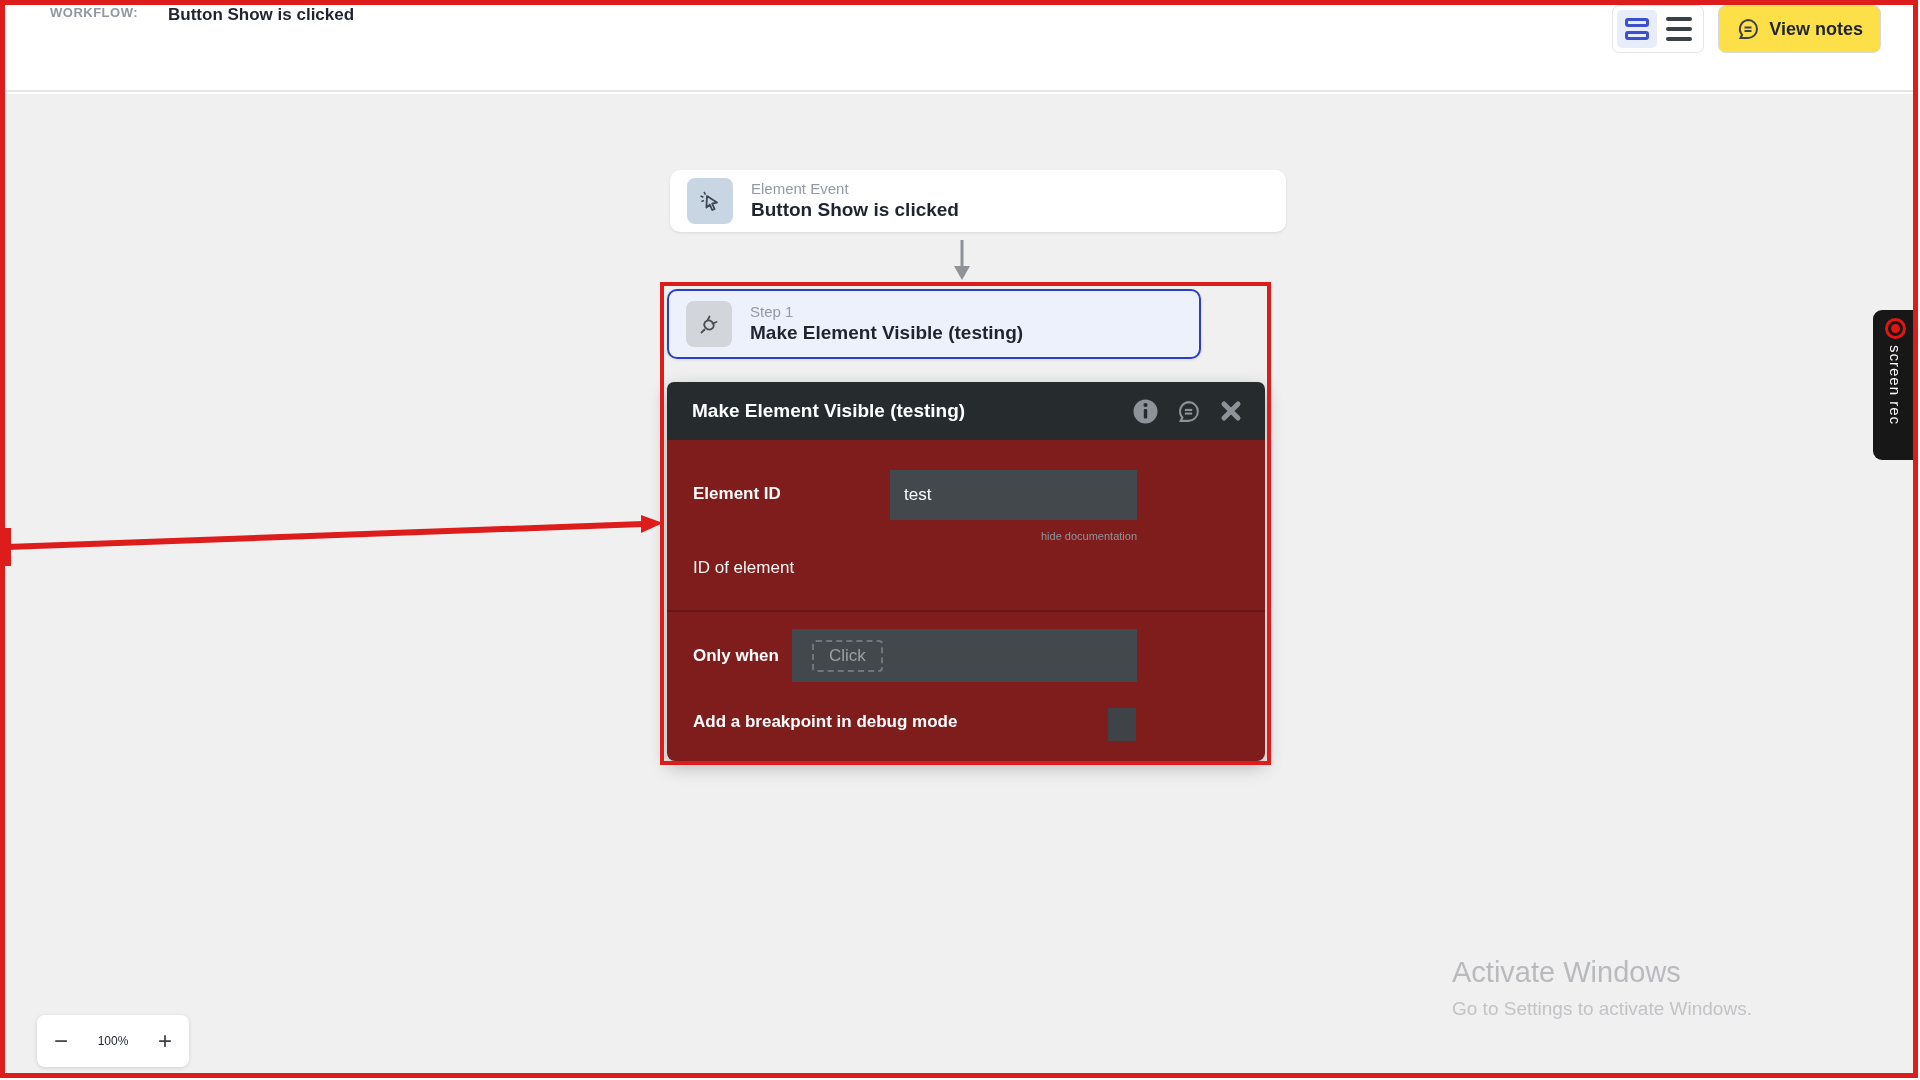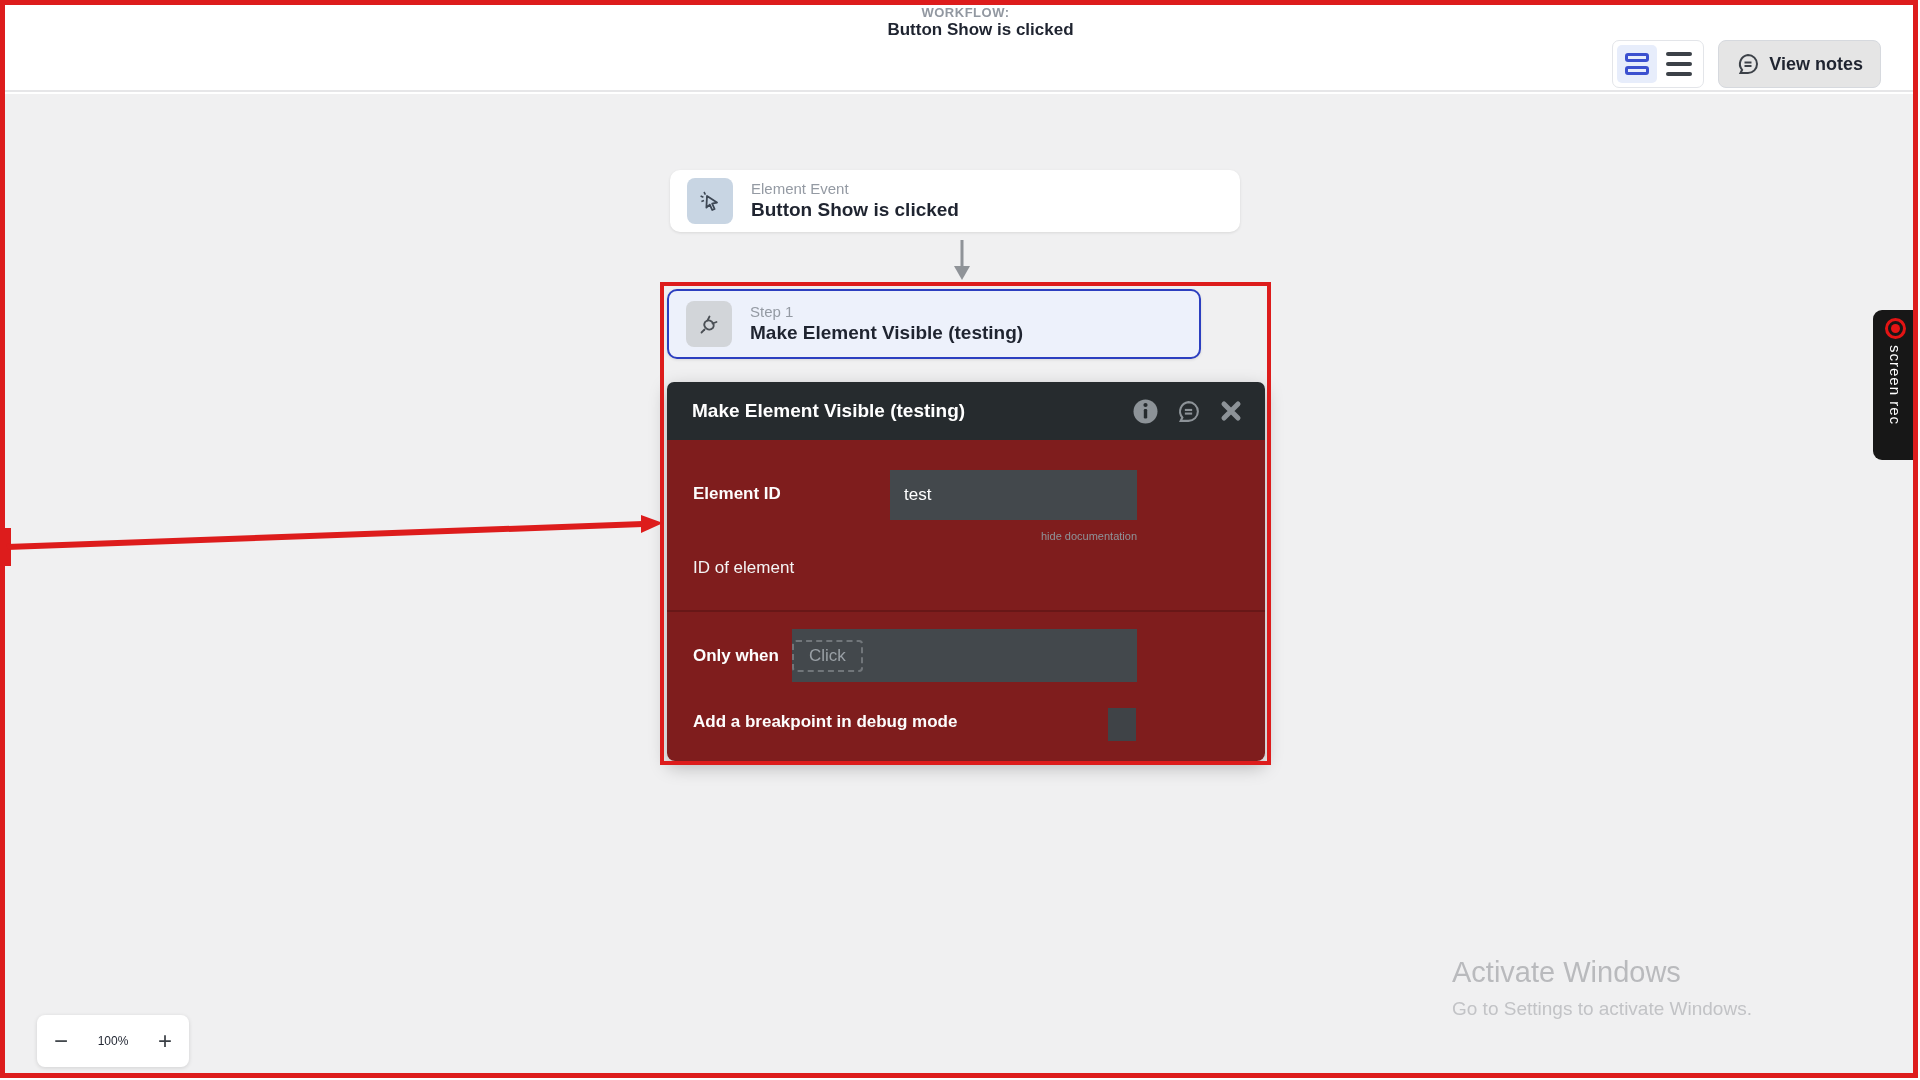--- a/index.html
+++ b/index.html
@@ -10,55 +10,55 @@
   }
   
   .annotation-frame {
     position:absolute; left:0; top:0; width:1918px; height:1078px;
     border:5px solid #dd1c1c; z-index:60; pointer-events:none;
   }
   
   .header {
     position:absolute; left:5px; top:5px; width:1908px; height:87px;
     background:#ffffff; border-bottom:2px solid #e6e6e8;
-    display:flex; align-items:center; padding:0 32px 0 45px; z-index:10;flex-direction:column;
+    display:flex; align-items:flex-start; padding:0 32px 0 45px; z-index:10;
   }
   .wf-label { font-size:13px; font-weight:bold; color:#9298a1; letter-spacing:.5px; }
   .wf-name  { font-size:17px; font-weight:bold; color:#1f2430; margin-left:30px; }
   .header-right { margin-left:auto; display:flex; align-items:center; gap:14px; }
   .view-toggle {
     display:flex; align-items:center; gap:2px; padding:4px;
     border:1px solid #e3e5e9; border-radius:7px; background:#fff;
   }
   .toggle-btn {
     width:40px; height:38px; border:none; background:transparent; border-radius:5px;
     display:flex; align-items:center; justify-content:center; cursor:pointer;
   }
   .toggle-btn.active { background:#e7edfb; }
   .cards-icon { display:flex; flex-direction:column; gap:4px; }
   .cards-icon i { display:block; width:24px; height:9px; border:3px solid #3b50cf; border-radius:3px; }
   .hamburger-icon { display:flex; flex-direction:column; gap:6px; }
   .hamburger-icon i { display:block; width:26px; height:4px; background:#3c4148; border-radius:2px; }
   .notes-btn {
     display:flex; align-items:center; gap:9px; height:48px; padding:0 17px;
-    background:#e5e5e5; border:1px solid #d6d9de; border-radius:8px;
+    background:#fde047; border:1px solid #d6d9de; border-radius:8px;
     font-family:"Liberation Sans",sans-serif; font-size:18px; font-weight:bold; color:#1f2430; cursor:pointer;
   }
   
   .canvas {
     position:absolute; left:5px; top:94px; width:1908px; height:981px;
     background:#f0f0f1;
   }
   
   .node {
     position:absolute; background:#ffffff; border-radius:10px;
     box-shadow:0 1px 3px rgba(0,0,0,.10);
     display:flex; align-items:center; padding-left:17px; cursor:pointer;
   }
-  .event-node { left:665px; top:76px; width:570px; height:62px; }
+  .event-node { left:665px; top:76px; width:616px; height:62px; }
   .node-icon {
     width:46px; height:46px; border-radius:8px; flex:0 0 auto;
     display:flex; align-items:center; justify-content:center;
   }
   .event-node .node-icon { background:#c8d5e3; }
   .step-node  .node-icon { background:#d2d5d9; }
   .node-text { margin-left:18px; display:flex; flex-direction:column; line-height:1.2; }
   .node-kind  { font-size:15px; color:#949aa3; }
   .node-title { font-size:19px; font-weight:bold; color:#1f2430; margin-top:1px; }
   
@@ -93,21 +93,21 @@
   .dlg-label { position:absolute; color:#fdfdfd; font-size:17px; font-weight:bold; }
   .dlg-help  { position:absolute; color:#f4f4f4; font-size:17px; }
   .dlg-input {
     position:absolute; background:#43484c; border:none; color:#ffffff;
     font-family:"Liberation Sans",sans-serif; font-size:17px; padding:0 14px; outline:none;
   }
   .hide-doc { position:absolute; color:#8e949a; font-size:11px; cursor:pointer; }
   .dlg-divider { position:absolute; left:0; right:0; height:2px; background:rgba(0,0,0,.18); }
   .only-when-box {
     position:absolute; left:125px; top:189px; width:345px; height:53px;
-    background:#43484c; display:flex; align-items:center; padding-left:0; cursor:text;
+    background:#43484c; display:flex; align-items:center; padding-left:20px; cursor:text;
   }
   .click-pill {
     display:inline-block; padding:4px 15px; border:2px dashed rgba(170,175,180,.45);
     border-radius:4px; color:#9aa0a6; font-size:17px; cursor:pointer;
   }
   .dlg-checkbox {
     position:absolute; left:441px; top:268px; width:28px; height:33px;
     background:#3f4347; cursor:pointer;
   }
   

